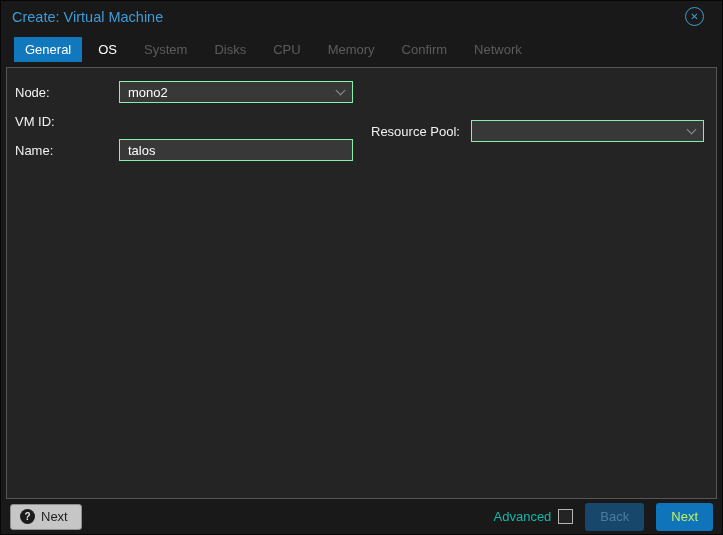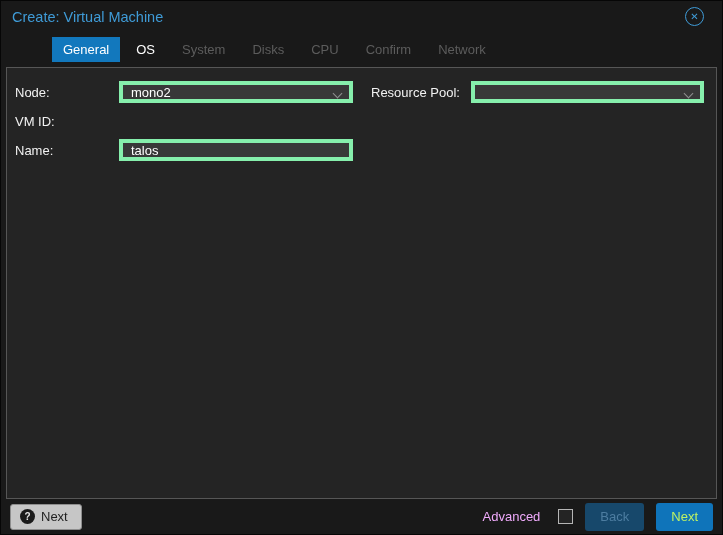--- a/index.html
+++ b/index.html
@@ -40,48 +40,48 @@
     display:flex; align-items:center;
     padding-left:13px;
   }
   .tab {
     padding:5px 11px;
     margin-right:5px;
     font-size:13px;
     white-space:nowrap;
     cursor:pointer;
   }
-  .tab.active { background:#1278bd; color:#ffffff;margin-left:38px; }
+  .tab.active { background:#1278bd; color:#ffffff; }
   .tab.enabled { color:#ffffff; }
   .tab.disabled { color:#5c5c5c; cursor:default; }
 
   
   .panel {
     position:absolute;
     left:5px; right:5px; top:66px; bottom:35px;
     background:#242424;
     border:1px solid #565656;
   }
   .form { display:flex; padding-top:13px; }
   .col-left { width:348px; }
   .col-right { flex:1; }
   .frow {
     display:flex; align-items:center;
     margin-bottom:7px;
     height:22px;
     padding-left:8px;
   }
-  .col-right .frow { padding-left:16px; }
+  .col-right .frow { padding-left:16px;margin-top:39px; }
   .flabel { width:104px; color:#f2f2f2; }
   .col-right .flabel { width:100px; }
   .field {
     position:relative;
     height:22px;
     background:#383838;
-    border:4px solid #86efac;
+    border:1px solid #86efac;
     flex:0 0 234px;
   }
   .col-right .field { flex:1; margin-right:12px; }
   .field input {
     width:100%; height:100%;
     background:transparent; border:none; outline:none;
     color:#ffffff; font-size:13px;
     font-family:"Liberation Sans", sans-serif;
     padding:0 22px 0 8px;
   }
@@ -120,21 +120,21 @@
     color:#1f1f1f;
     cursor:pointer;
   }
   .help-icon {
     width:15px; height:15px; border-radius:50%;
     background:#1b1b1b; color:#e6e6e6;
     display:flex; align-items:center; justify-content:center;
     font-size:10px; font-weight:bold;
   }
   .right-group { margin-left:auto; display:flex; align-items:center; }
-  .advanced-label { color:#f0abfc; margin-right:18px; }
+  .advanced-label { color:#14b8a6; margin-right:7px; }
   .checkbox {
     width:15px; height:15px;
     border:1px solid #b5b5b5;
     background:#242424;
     margin-right:12px;
     cursor:pointer;
   }
   .btn {
     height:28px;
     display:flex; align-items:center; justify-content:center;
@@ -157,20 +157,21 @@
       <span>✕</span>
     </span>
   </div>
 
   <div class="tabbar">
     <div class="tab active">General</div>
     <div class="tab enabled">OS</div>
     <div class="tab disabled">System</div>
     <div class="tab disabled">Disks</div>
     <div class="tab disabled">CPU</div>
+    <div class="tab disabled">Memory</div>
     <div class="tab disabled">Confirm</div>
     <div class="tab disabled">Network</div>
   </div>
 
   <div class="panel">
     <div class="form">
 
       <div class="col-left">
 
         <div class="frow">

